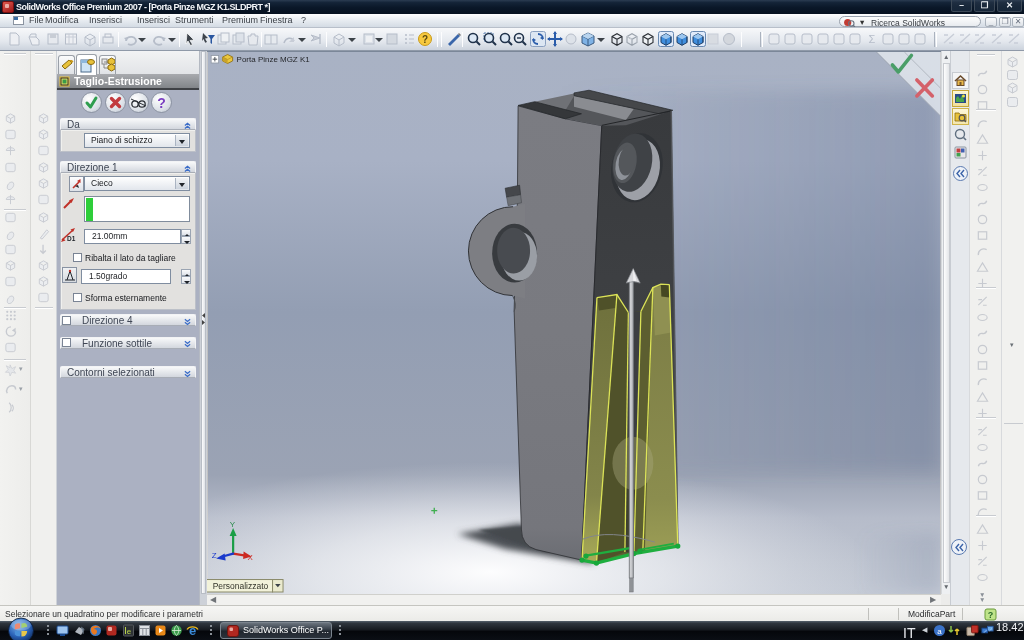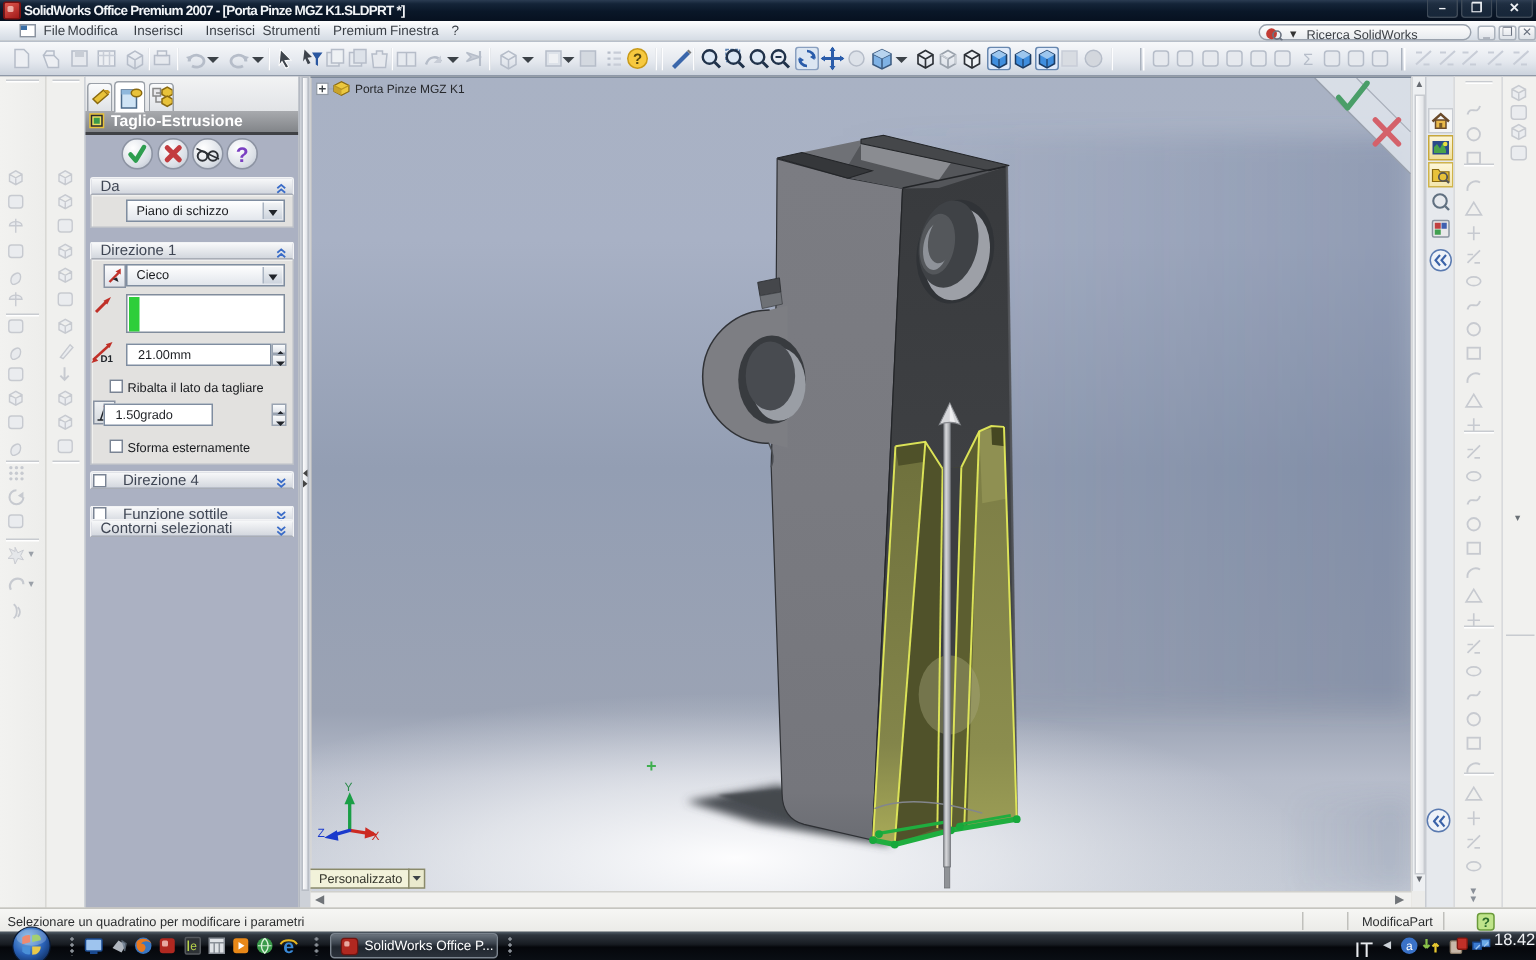--- a/index.html
+++ b/index.html
@@ -525,21 +525,21 @@
                 <path d="M1 1l3 3 3-3z" fill="#20242a"></path>
               </svg></i>
           </div>
 <div class="cb" style="left:11.5px;top:79.5px"></div>
 <div class="cblab" style="left:24px;top:80px">Ribalta il lato da tagliare</div>
 <div class="sqbtn" style="left:1px;top:93.5px;background:linear-gradient(180deg,#eff1f3,#d6dadf)"></div>
 <svg class="abs" style="left:3px;top:95.5px" width="12" height="12" viewBox="0 0 12 12">
             <path d="M1 11h10M3 11L6 2l3 9" fill="none" stroke="#20242a" stroke-width="1"></path>
             <circle cx="6" cy="2" r="1.2" fill="#c03028"></circle>
           </svg>
-<div class="spinf" style="left:8px;top:96px;width:73px;padding-left:7px">1.50grado</div>
+<div class="spinf" style="left:20px;top:96px;width:90px;padding-left:7px">1.50grado</div>
 <div class="spin" style="left:120px;top:96px">
             <i style="top:0"><svg width="8" height="5" viewBox="0 0 8 5" style="margin:1px 0 0 1px">
                 <path d="M1 4l3-3 3 3z" fill="#20242a"></path>
               </svg></i>
             <i style="top:7px;height:8px"><svg width="8" height="5" viewBox="0 0 8 5" style="margin:1.5px 0 0 1px">
                 <path d="M1 1l3 3 3-3z" fill="#20242a"></path>
               </svg></i>
           </div>
 <div class="cb" style="left:11.5px;top:119.5px"></div>
 <div class="cblab" style="left:24px;top:120px">Sforma esternamente</div>
@@ -556,21 +556,21 @@
       </div>
 <div class="grp" style="top:285.5px">
         <div class="ghead">
           <span class="cb" style="left:1px;top:0.5px"></span>
           <span style="position:absolute;left:21px">Funzione sottile</span>
           <svg style="position:absolute;right:3px;top:1.5px" width="9" height="9" viewBox="0 0 11 12">
             <path d="M2 3l3.5 3L9 3M2 7l3.5 3L9 7" fill="none" stroke="#3a6cc8" stroke-width="1.6"></path>
           </svg>
         </div>
       </div>
-<div class="grp" style="top:295px">
+<div class="grp" style="top:315px">
         <div class="ghead">
           <span style="position:absolute;left:6px">Contorni selezionati</span>
           <svg style="position:absolute;right:3px;top:1.5px" width="9" height="9" viewBox="0 0 11 12">
             <path d="M2 3l3.5 3L9 3M2 7l3.5 3L9 7" fill="none" stroke="#3a6cc8" stroke-width="1.6"></path>
           </svg>
         </div>
       </div>
 </div>
 <div id="splitter" class="abs"></div>
 <div id="spbar" class="abs"></div>

